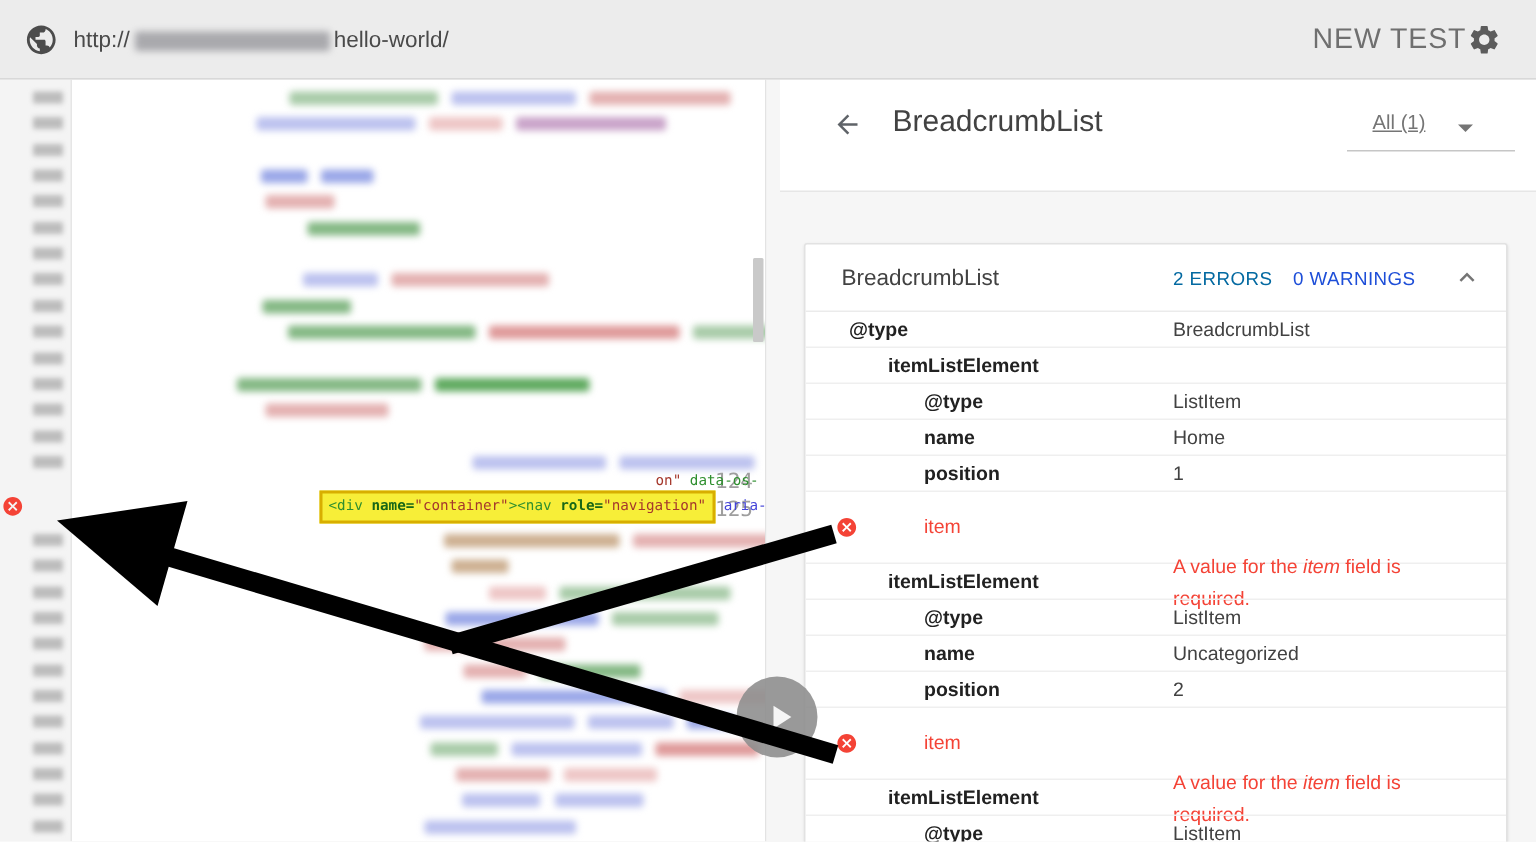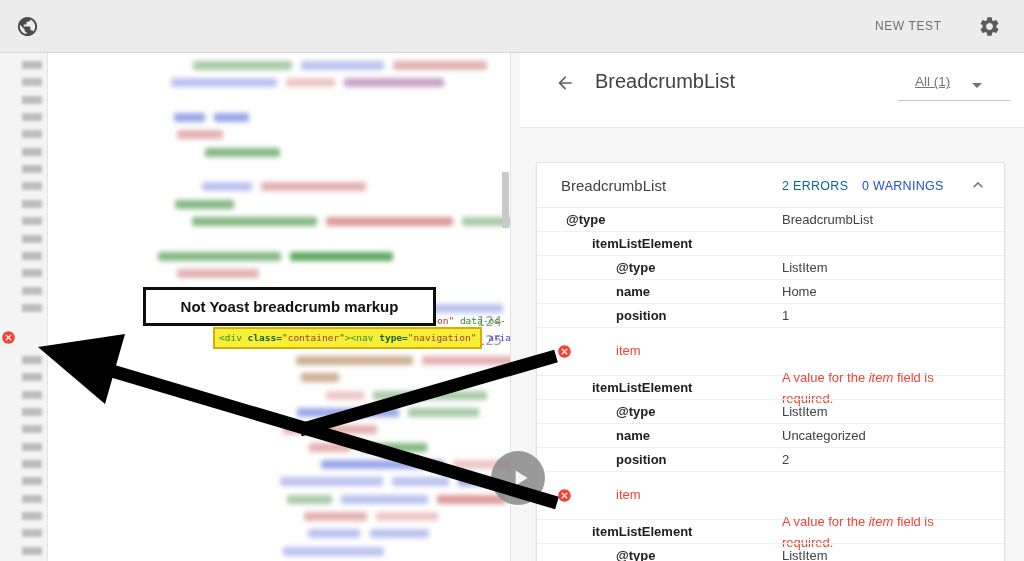--- a/index.html
+++ b/index.html
@@ -8,21 +8,21 @@
 
   
   .topbar { position:absolute; left:0; top:0; width:1024px; height:53px;
             background:#ececec; border-bottom:1px solid #d8d8d8; z-index:20; }
   .globe { position:absolute; left:16px; top:15px; width:23px; height:23px; fill:#4c4c4c; }
   .url { position:absolute; left:49px; top:0; height:53px; line-height:53px;
          font-size:15px; color:#4a4a4a; white-space:nowrap; }
   .url-blur { display:inline-block; width:130px; height:13px; background:#a9a9ad;
               border-radius:2px; filter:blur(2.5px); vertical-align:middle; margin:0 3px; }
   .new-test { position:absolute; left:875px; top:0; height:53px; line-height:53px;
-              font-size:12px; letter-spacing:.6px; color:#6f6f6f; cursor:pointer; font-weight:500;}
+              font-size:19px; letter-spacing:.6px; color:#6f6f6f; cursor:pointer; font-weight:500;}
   .gear { position:absolute; left:978px; top:15px; width:23px; height:23px; fill:#5c5c5c; cursor:pointer; }
 
   
   .code-panel { position:absolute; left:0; top:53px; width:511px; height:508px;
                 background:#fff; overflow:hidden; border-right:1px solid #e3e3e3; }
   .gutter { position:absolute; left:0; top:0; width:48px; height:508px;
             background:#f4f4f4; border-right:1px solid #e6e6e6; }
   .gutter-blob { position:absolute; left:22px; width:20px; height:8px;
                  background:#bdbdbd; filter:blur(1.6px); border-radius:1px; }
   .gutter-num { position:absolute; right:8px; width:40px; text-align:right;
@@ -91,20 +91,21 @@
   .arrows { position:absolute; left:0; top:0; width:1024px; height:561px;
             z-index:100; pointer-events:none; }
 </style>
 </head>
 <body>
 
 <div class="topbar">
   <svg class="globe" viewBox="0 0 24 24">
     <path d="M12 2C6.48 2 2 6.48 2 12s4.48 10 10 10 10-4.48 10-10S17.52 2 12 2zm-1 17.93c-3.95-.49-7-3.85-7-7.93 0-.62.08-1.21.21-1.79L9 15v1c0 1.1.9 2 2 2v1.93zm6.9-2.54c-.26-.81-1-1.39-1.9-1.39h-1v-3c0-.55-.45-1-1-1H8v-2h2c.55 0 1-.45 1-1V7h2c1.1 0 2-.9 2-2v-.41c2.93 1.19 5 4.06 5 7.41 0 2.08-.8 3.97-2.1 5.39z"></path>
   </svg>
+  <div class="url"><span>http://</span><span class="url-blur"></span><span>hello-world/</span></div>
   <div class="new-test">NEW TEST</div>
   <svg class="gear" viewBox="0 0 24 24">
     <path d="M19.14 12.94c.04-.3.06-.61.06-.94 0-.32-.02-.64-.07-.94l2.03-1.58c.18-.14.23-.41.12-.61l-1.92-3.32c-.12-.22-.37-.29-.59-.22l-2.39.96c-.5-.38-1.03-.7-1.62-.94l-.36-2.54c-.04-.24-.24-.41-.48-.41h-3.84c-.24 0-.43.17-.47.41l-.36 2.54c-.59.24-1.13.57-1.62.94l-2.39-.96c-.22-.08-.47 0-.59.22L2.74 8.87c-.12.21-.08.47.12.61l2.03 1.58c-.05.3-.09.63-.09.94s.02.64.07.94l-2.03 1.58c-.18.14-.23.41-.12.61l1.92 3.32c.12.22.37.29.59.22l2.39-.96c.5.38 1.03.7 1.62.94l.36 2.54c.05.24.24.41.48.41h3.84c.24 0 .44-.17.47-.41l.36-2.54c.59-.24 1.13-.56 1.62-.94l2.39.96c.22.08.47 0 .59-.22l1.92-3.32c.12-.22.07-.47-.12-.61l-2.01-1.58zM12 15.6c-1.98 0-3.6-1.62-3.6-3.6s1.62-3.6 3.6-3.6 3.6 1.62 3.6 3.6-1.62 3.6-3.6 3.6z"></path>
   </svg>
 </div>
 
 <div class="code-panel">
   <div class="gutter"></div>
   <div id="blur-layer">
       <div class="gutter-blob" style="top: 8px;"></div>
@@ -181,24 +182,23 @@
     </div>
 
   <div class="gutter-num" style="top:260px;">124</div>
   <div class="gutter-num" style="top:279px;">125</div>
   <svg class="gutter-error" style="top:277px;" viewBox="0 0 24 24" fill="#f44336">
     <path d="M12 2C6.47 2 2 6.47 2 12s4.47 10 10 10 10-4.47 10-10S17.53 2 12 2zm5 13.59L15.59 17 12 13.41 8.41 17 7 15.59 10.59 12 7 8.41 8.41 7 12 10.59 15.59 7 17 8.41 13.41 12 17 15.59z"></path>
   </svg>
 
   <div class="code-line" id="line-124-tail" style="left:437px; top:260px;"><span class="tok-str">on" </span><span class="tok-tag">data-os-</span></div>
 
-  <div class="annotation">Not Yoast breadcrumb markup</div>
 
   <div class="code-line" style="left:213px; top:274px; z-index:7;">
-    <span class="hl-box" id="line-125-hl"><span class="tok-tag">&lt;div </span><span class="tok-attr">class=</span><span class="tok-str">"container"</span><span class="tok-tag">&gt;&lt;nav </span><span class="tok-attr">type=</span><span class="tok-str">"navigation"</span></span>
+    <span class="hl-box" id="line-125-hl"><span class="tok-tag">&lt;div </span><span class="tok-attr">name=</span><span class="tok-str">"container"</span><span class="tok-tag">&gt;&lt;nav </span><span class="tok-attr">role=</span><span class="tok-str">"navigation"</span></span>
     <span class="tok-blue" id="line-125-tail"> aria-labe</span>
   </div>
 
   <div class="code-scrollthumb"></div>
 </div>
 
 <div class="right-panel">
   <div class="panel-header">
     <svg class="back-btn" viewBox="0 0 24 24">
       <path d="M20 11H7.83l5.59-5.59L12 4l-8 8 8 8 1.41-1.41L7.83 13H20v-2z"></path>

